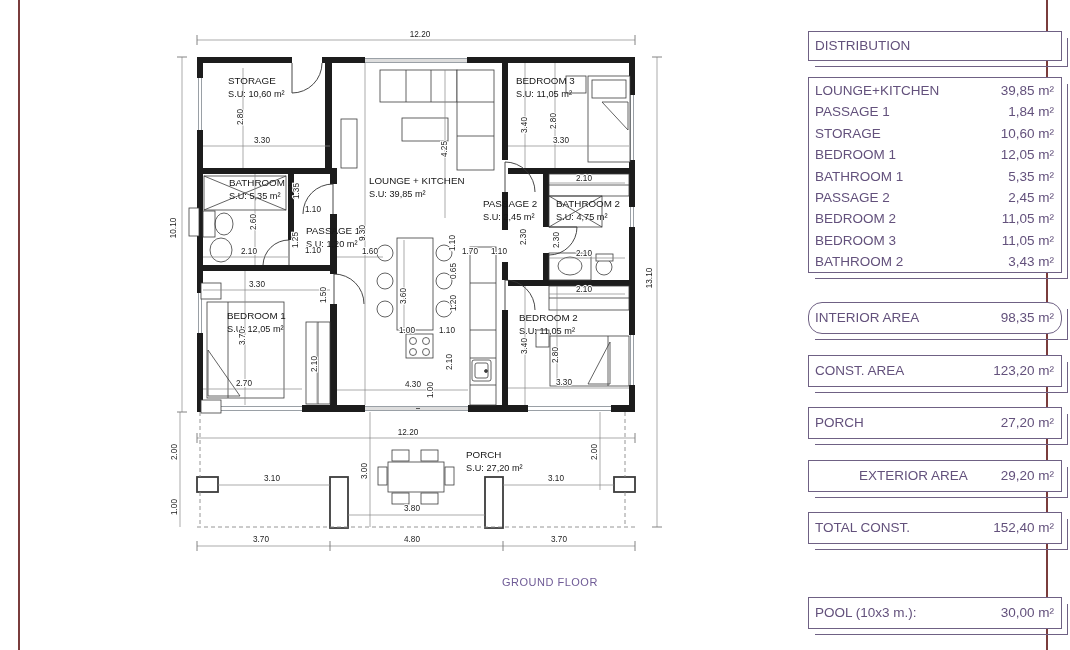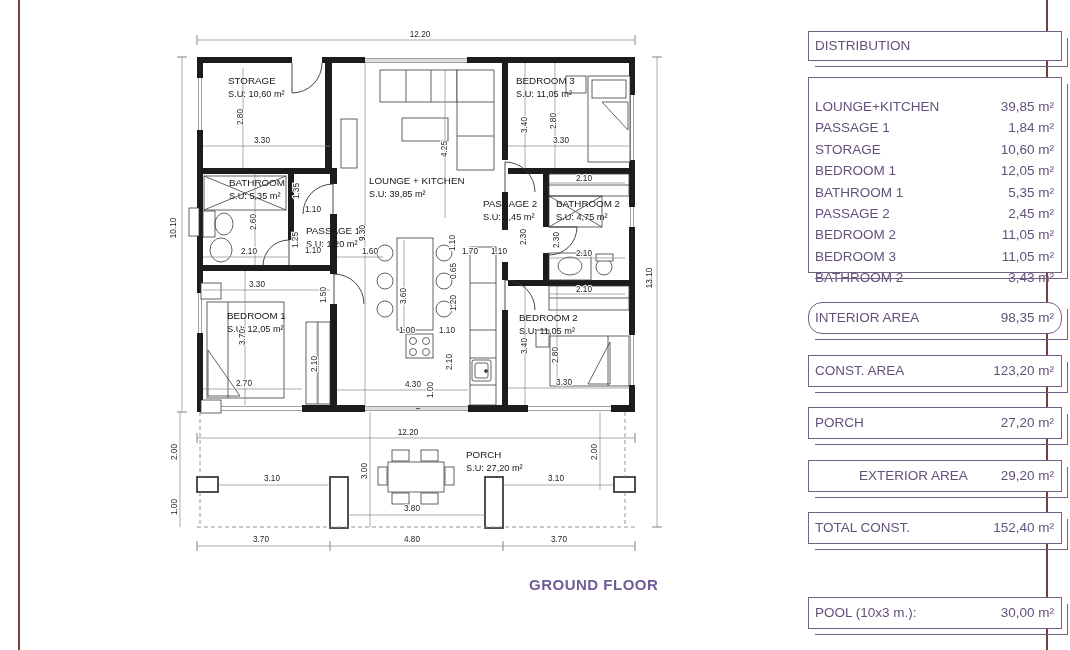--- a/index.html
+++ b/index.html
@@ -11,25 +11,25 @@
   .pbox{position:absolute;left:808px;width:254px;background:#fff;
         border:1.6px solid #6F6184;box-sizing:border-box;z-index:2;}
   .pbox::after{content:"";position:absolute;top:6px;left:6px;right:-7px;bottom:-7px;
         border-right:1.6px solid #6F6184;border-bottom:1.6px solid #6F6184;pointer-events:none;}
   .prow{display:flex;justify-content:space-between;align-items:center;
         padding:0 7px 0 6px;font-size:13.5px;color:#63517C;line-height:21.4px;
         white-space:nowrap;}
   .prow .val{text-align:right;}
   #distribution-box{top:31px;height:30px;}
   #distribution-box .prow{line-height:27px;}
-  #rooms-box{top:77px;height:196px;padding-top:18px;}
+  #rooms-box{top:77px;height:196px;padding-top:2px;}
   .sumbox{height:32px;}
   .sumbox .prow{line-height:29px;}
-  #ground-floor{position:absolute;left:529px;top:576px;font-size:15px;
-        color:#6F5B96;letter-spacing:0.5px;z-index:2;font-weight:bold;}
+  #ground-floor{position:absolute;left:502px;top:576px;font-size:11px;
+        color:#6F5B96;letter-spacing:0.5px;z-index:2;}
   
   text{font-family:"Liberation Sans","DejaVu Sans",sans-serif;fill:#161616;}
   .room-name{font-size:9.8px;}
   .room-su{font-size:9.2px;}
   .dim{font-size:8.2px;fill:#1c1c1c;paint-order:stroke;stroke:#ffffff;stroke-width:2px;}
 </style>
 </head>
 <body>
 
 <div class="vline" style="left:18px"></div>

